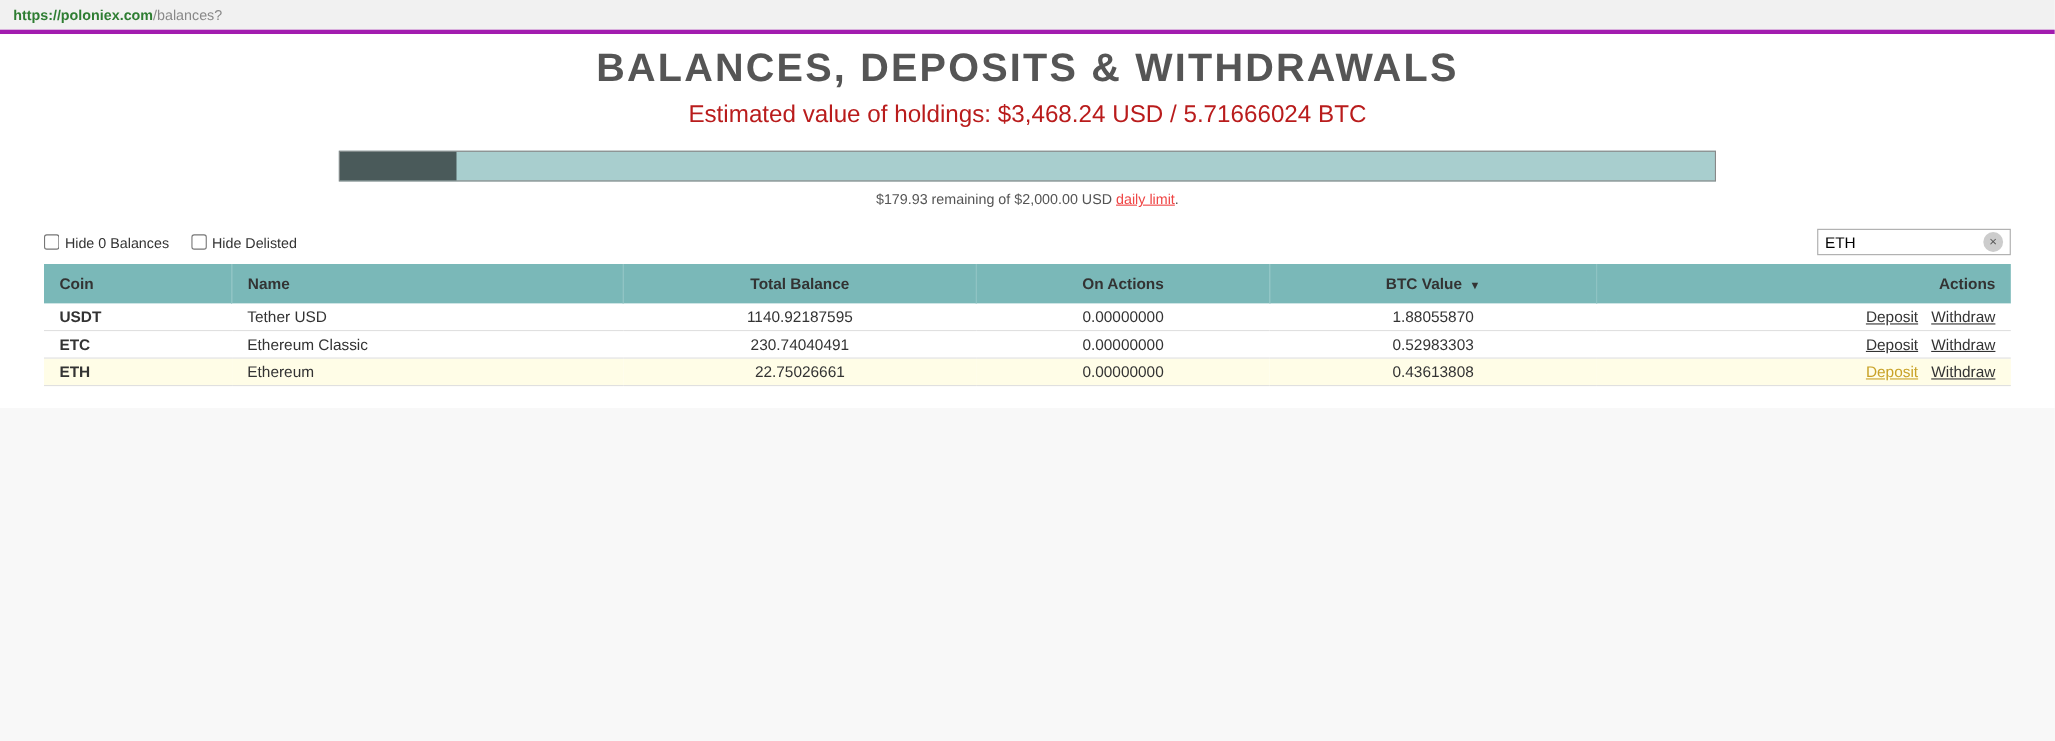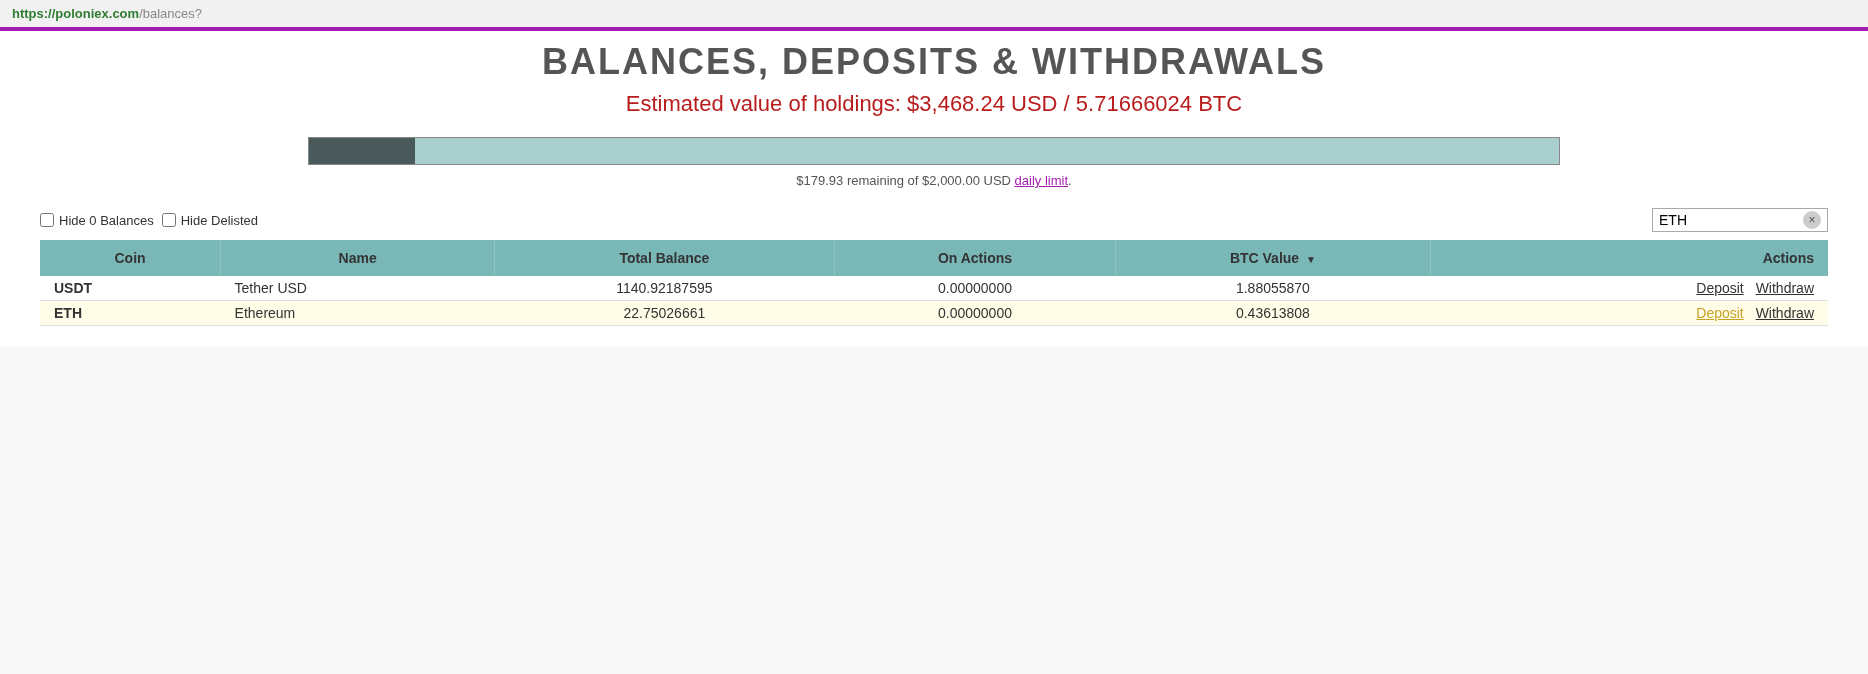--- a/index.html
+++ b/index.html
@@ -63,33 +63,33 @@
       height: 100%;
       background: #4a5a5a;
       width: 8.5%;
     }
     .daily-limit-text {
       font-size: 13px;
       color: #555;
     }
     .daily-limit-link {
       text-decoration: underline;
-      color: #a21caf;
+      color: #ef4444;
       cursor: pointer;
     }
     .filters-row {
       display: flex;
       align-items: center;
       justify-content: space-between;
       margin-bottom: 8px;
       margin-top: 10px;
     }
     .filters-left {
       display: flex;
-      gap: 8px;
+      gap: 20px;
       align-items: center;
     }
     .filter-label {
       display: flex;
       align-items: center;
       gap: 5px;
       font-size: 13px;
       color: #333;
       cursor: pointer;
     }
@@ -129,21 +129,21 @@
       width: 100%;
       border-collapse: collapse;
       font-size: 14px;
     }
     thead tr {
       background: #7ab8b8;
       color: #333;
     }
     thead th {
       padding: 10px 14px;
-      text-align: center;
+      text-align: left;
       font-weight: bold;
       border-right: 1px solid #8fc4c4;
     }
     thead th:last-child {
       border-right: none;
     }
     .th-btcvalue {
       cursor: pointer;
     }
     .sort-arrow {
@@ -246,20 +246,31 @@
       <td class="coin-name">USDT</td>
       <td>Tether USD</td>
       <td class="td-center">1140.92187595</td>
       <td class="td-center">0.00000000</td>
       <td class="td-center">1.88055870</td>
       <td class="actions-cell">
         <span class="action-link ">Deposit</span>
         <span class="action-link">Withdraw</span>
       </td>
     </tr>
+        <tr>
+      <td class="coin-name">ETC</td>
+      <td>Ethereum Classic</td>
+      <td class="td-center">230.74040491</td>
+      <td class="td-center">0.00000000</td>
+      <td class="td-center">0.52983303</td>
+      <td class="actions-cell">
+        <span class="action-link ">Deposit</span>
+        <span class="action-link">Withdraw</span>
+      </td>
+    </tr>
         <tr style="background: rgb(255, 253, 231);">
       <td class="coin-name">ETH</td>
       <td>Ethereum</td>
       <td class="td-center">22.75026661</td>
       <td class="td-center">0.00000000</td>
       <td class="td-center">0.43613808</td>
       <td class="actions-cell">
         <span class="action-link action-link-gold">Deposit</span>
         <span class="action-link">Withdraw</span>
       </td>

